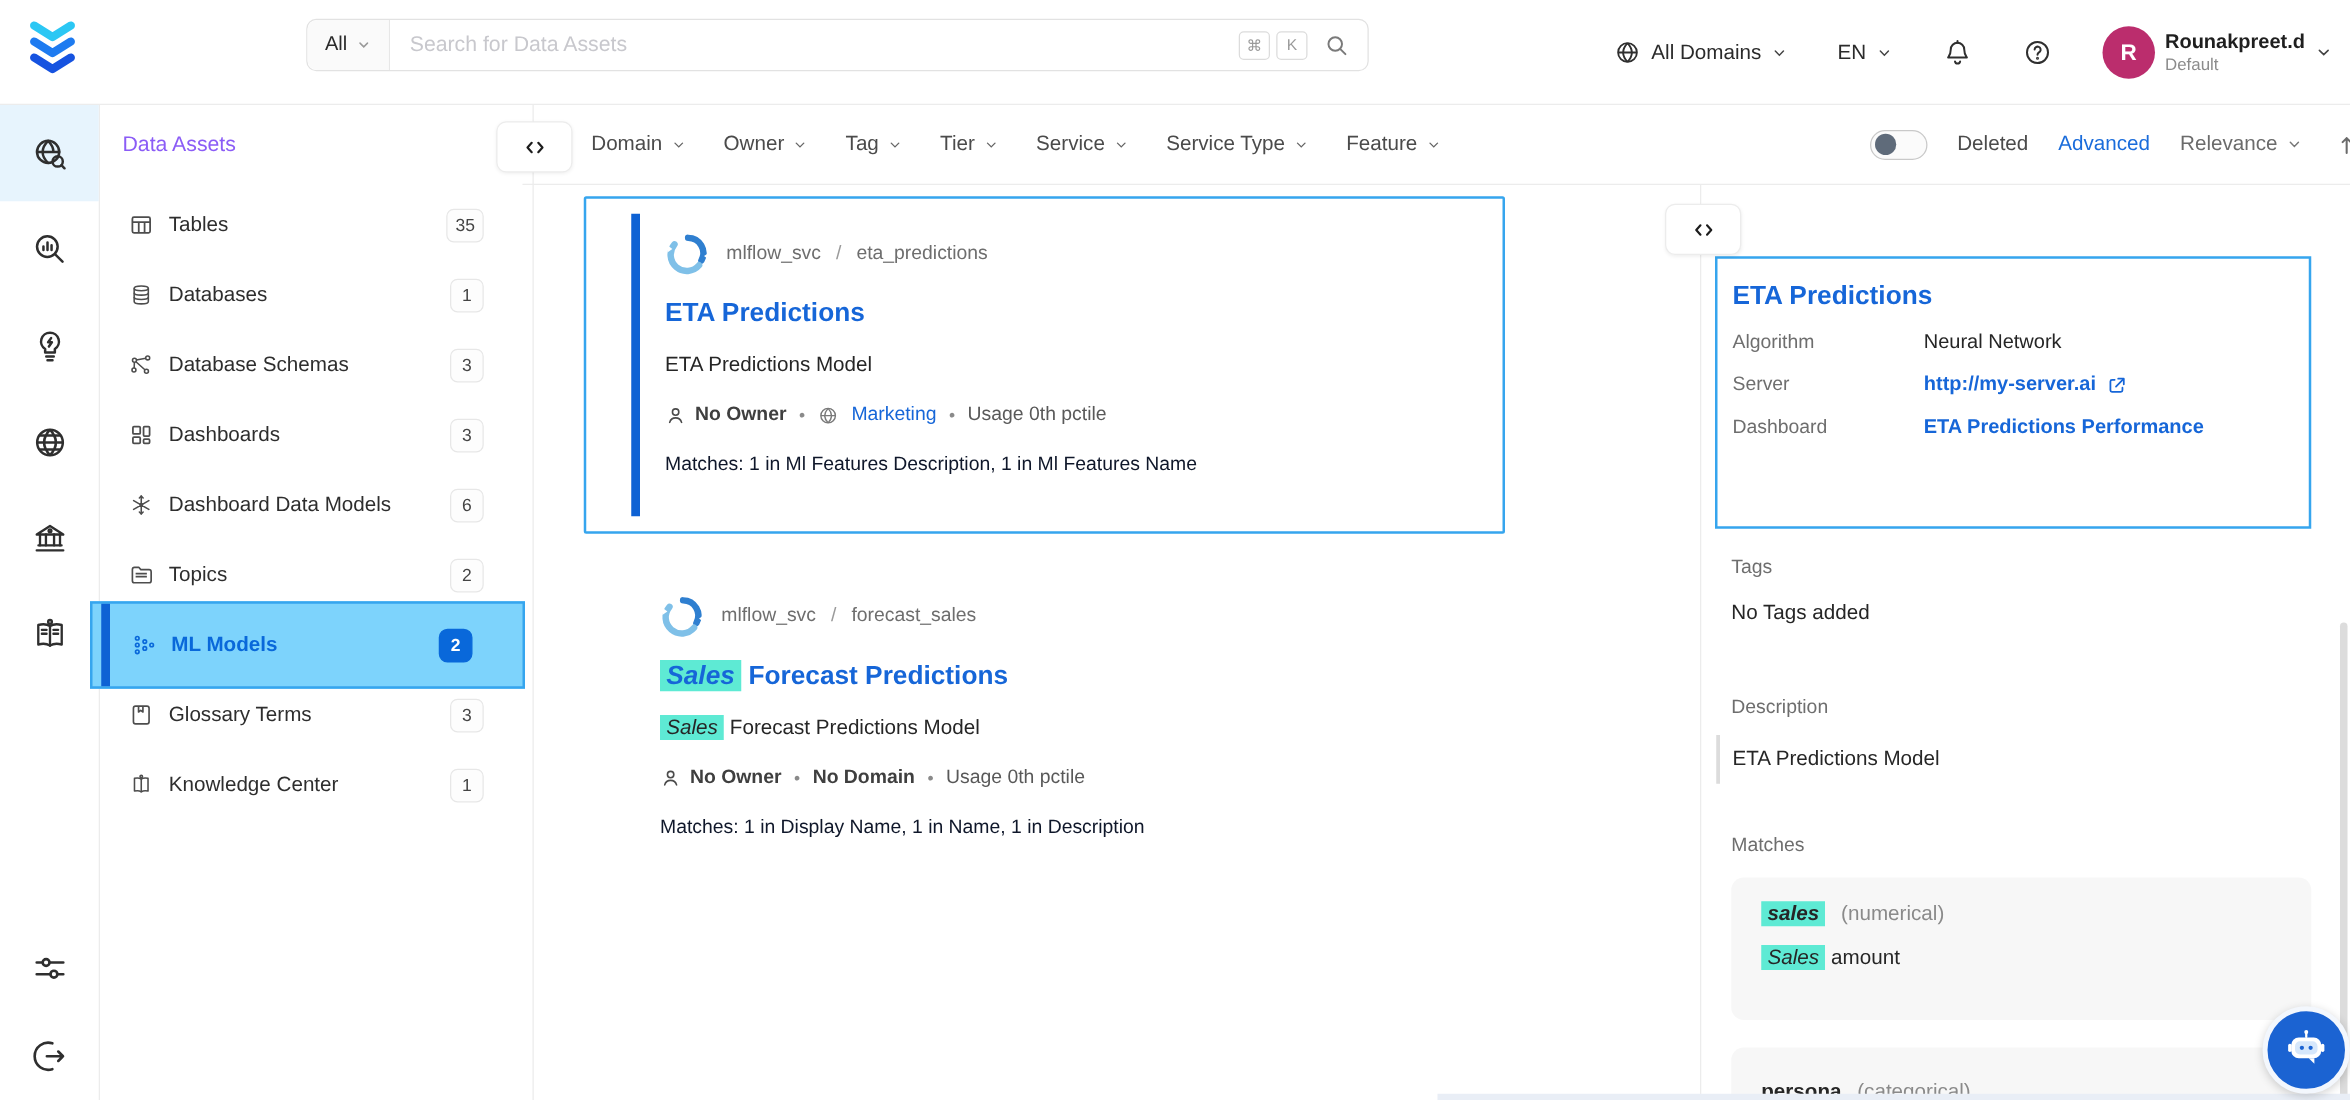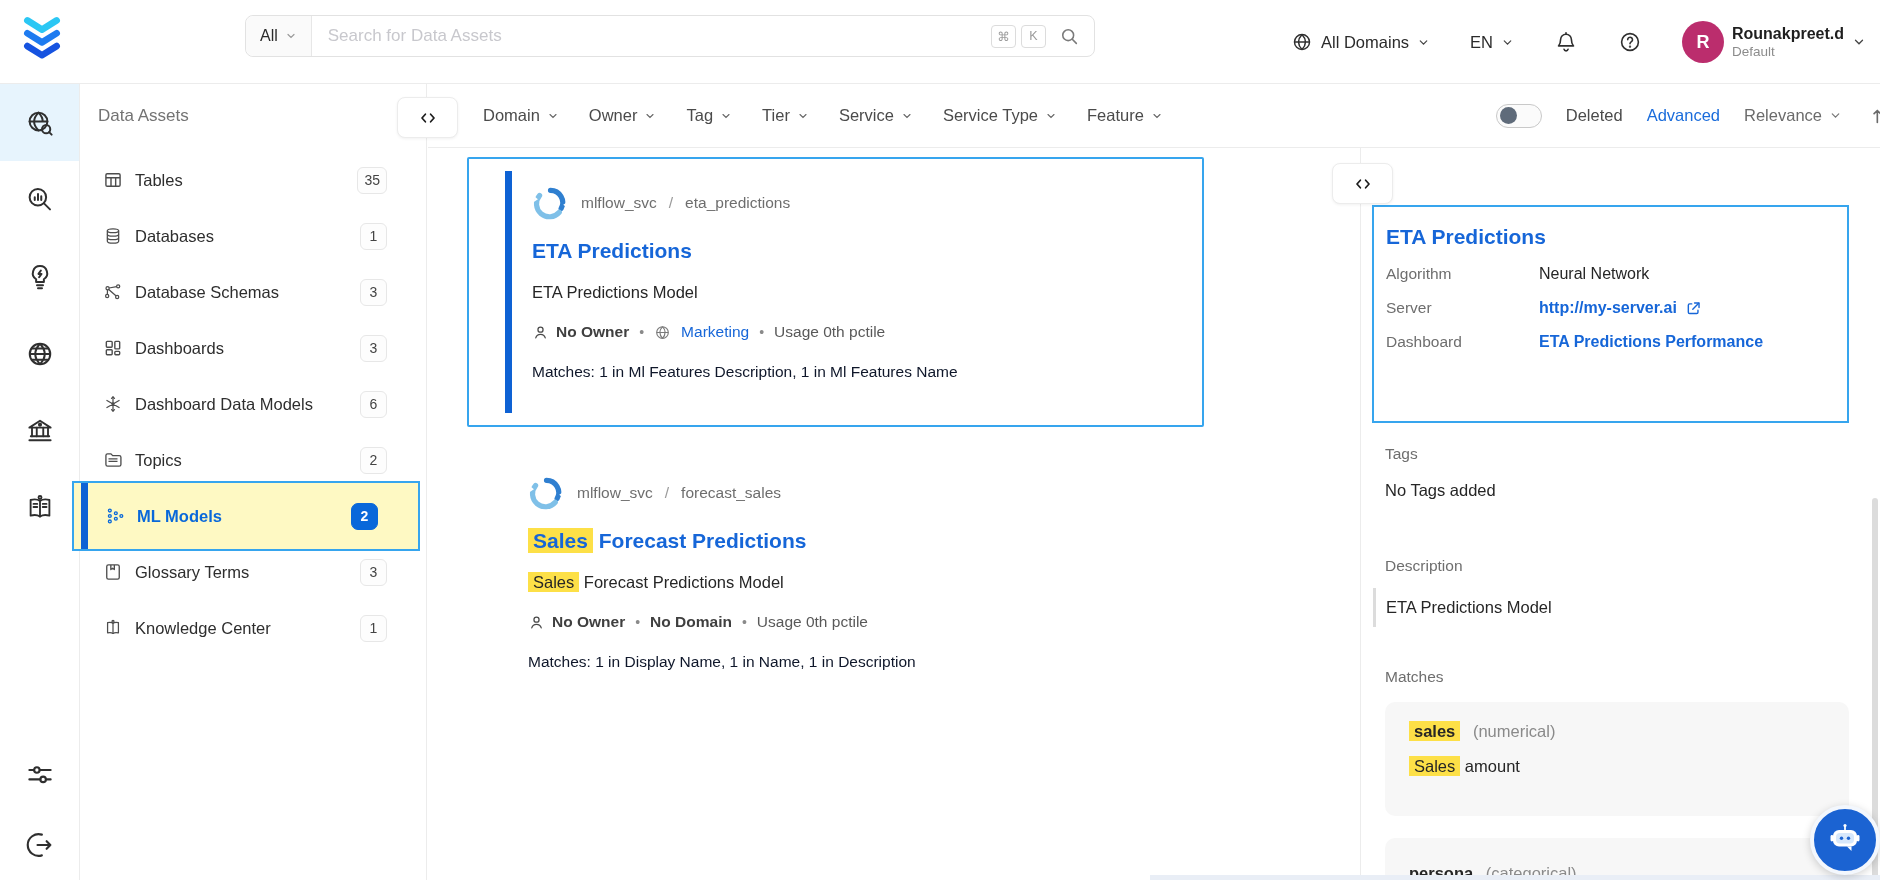--- a/index.html
+++ b/index.html
@@ -26,34 +26,34 @@
 
   
   .rail { position:absolute; left:0; top:84px; width:80px; bottom:0; border-right:1px solid #ececec; background:#fff; }
   .rail-item { width:79px; height:77px; display:flex; align-items:center; justify-content:center; color:#3a3a3a; cursor:pointer; }
   .rail-item.active { background:#e7f4fd; color:#0968da; }
   .rail-bottom { position:absolute; bottom:0; left:0; width:79px; }
   .rail-bottom .rail-item { height:70px; }
 
   
   .sidebar { position:absolute; left:80px; top:84px; width:347px; bottom:0; border-right:1px solid #ececec; background:#fff; }
-  .sidebar-title { position:absolute; left:18px; top:22px; font-size:17px; color:#737373; }
+  .sidebar-title { position:absolute; left:18px; top:22px; font-size:17px; color:#8b5cf6; }
   .asset-list { position:absolute; left:0; top:68px; width:347px; }
   .asset-item { position:relative; height:56px; display:flex; align-items:center; padding:0 40px 0 23px; cursor:pointer; }
   .asset-item .a-icon { width:20px; display:flex; color:#4d4d4d; margin-right:12px; }
   .asset-item .a-label { flex:1; font-size:16.5px; color:#2e2e2e; }
   .asset-item .a-count { min-width:27px; height:27px; padding:0 6px; border:1px solid #e7e7e7; border-radius:6px; background:#fdfdfd; color:#444; font-size:14px; display:flex; align-items:center; justify-content:center; }
-  .asset-item.active { height:70px; margin:-7px 7px -7px -8px; border:2px solid #36a5ee; background:#fef9c3; padding-left:31px; }
+  .asset-item.active { height:70px; margin:-7px 7px -7px -8px; border:2px solid #36a5ee; background:#7dd3fc; padding-left:31px; }
   .asset-item.active::before { content:""; position:absolute; left:7px; top:0; bottom:0; width:7px; background:#0e62d4; }
   .asset-item.active .a-label { color:#0968da; font-weight:700; }
   .asset-item.active .a-icon { color:#0968da; }
   .asset-item.active .a-count { background:#0968da; border-color:#0968da; color:#fff; font-weight:700; border-radius:7px; }
 
   
-  .filterbar { position:absolute; left:428px; top:84px; right:0; height:64px; border-bottom:1px solid #ececec; display:flex; align-items:center; }
+  .filterbar { position:absolute; left:418px; top:84px; right:0; height:64px; border-bottom:1px solid #ececec; display:flex; align-items:center; }
   .filters-left { display:flex; align-items:center; gap:30px; margin-left:55px; }
   .fdrop { display:flex; align-items:center; gap:7px; font-size:16.5px; color:#4b4b4b; cursor:pointer; white-space:nowrap; }
   .filters-right { margin-left:auto; display:flex; align-items:center; gap:24px; padding-right:0; }
   .toggle { width:46px; height:24px; border:1px solid #c9c9c9; border-radius:12px; background:#fbfbfb; position:relative; cursor:pointer; }
   .toggle .knob { position:absolute; left:3px; top:2.5px; width:17px; height:17px; border-radius:50%; background:#5f6b7a; }
   .lbl-deleted { font-size:16.5px; color:#4b4b4b; }
   .lbl-advanced { font-size:16.5px; color:#1a6cdb; cursor:pointer; }
   .sortdrop { display:flex; align-items:center; gap:7px; font-size:16.5px; color:#6b6b6b; cursor:pointer; }
   .sorticon { display:inline-flex; color:#6b6b6b; margin-right:-16px; }
 
@@ -71,21 +71,21 @@
   .crumb-row { display:flex; align-items:center; gap:12px; font-size:15.5px; color:#6e6e6e; }
   .crumb-sep { color:#9a9a9a; }
   .card-title { font-size:21px; font-weight:700; color:#1666d8; cursor:pointer; display:inline-block; }
   .card-desc { font-size:16.5px; color:#262626; }
   .meta-row { display:flex; align-items:center; gap:10px; font-size:15.5px; color:#595959; }
   .meta-owner { font-weight:700; color:#3f3f3f; display:flex; align-items:center; gap:7px; }
   .meta-dot { color:#8a8a8a; font-size:14px; }
   .meta-domain-link { color:#1666d8; cursor:pointer; }
   .meta-plain { color:#3f3f3f; font-weight:700; }
   .match-row { font-size:15.5px; color:#0f172a; }
-  .hl { background:#fde047; padding:1px 5px; }
+  .hl { background:#5eead4; padding:1px 5px;font-style:italic; }
 
   
   .rdivider { position:absolute; left:1360px; top:148px; bottom:0; width:1px; background:#ececec; }
   .rpanel { position:absolute; left:1361px; top:148px; right:0; bottom:0; }
   .summary-box { position:absolute; left:11px; top:57px; width:477px; height:218px; border:2px solid #36a5ee; background:#fff; padding:18px 14px 0 12px; }
   .sum-title { font-size:21px; font-weight:700; color:#1666d8; cursor:pointer; }
   .kv { display:flex; margin-top:16px; font-size:16px; }
   .kv .k { width:153px; color:#6e6e6e; font-size:15.5px; }
   .kv .v { color:#262626; }
   .kv .v.link { color:#1666d8; font-weight:700; display:flex; align-items:center; gap:8px; cursor:pointer; }

